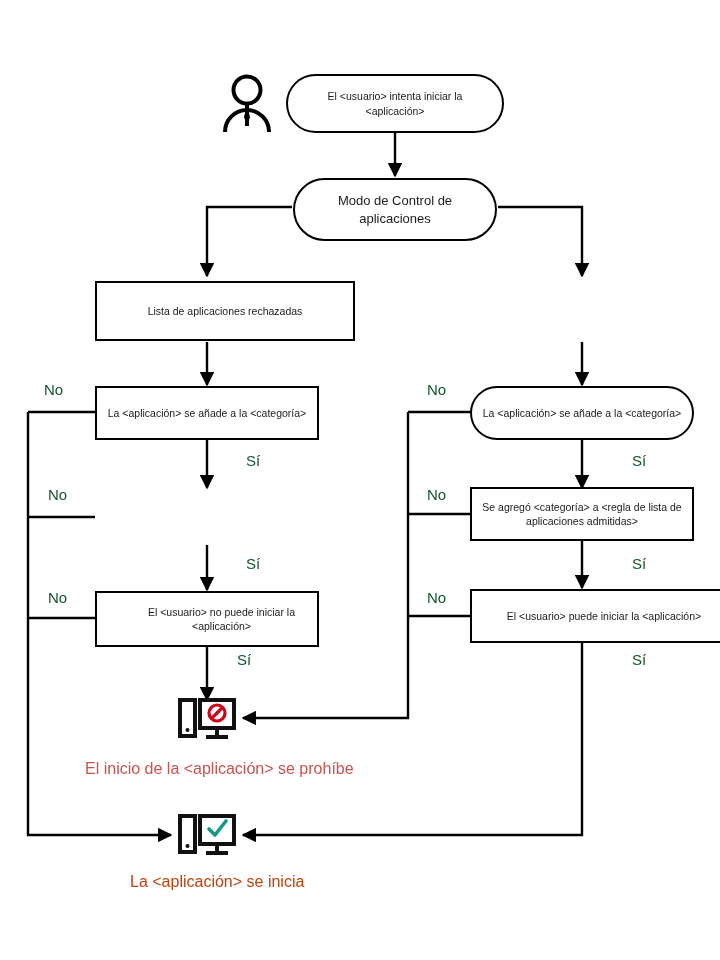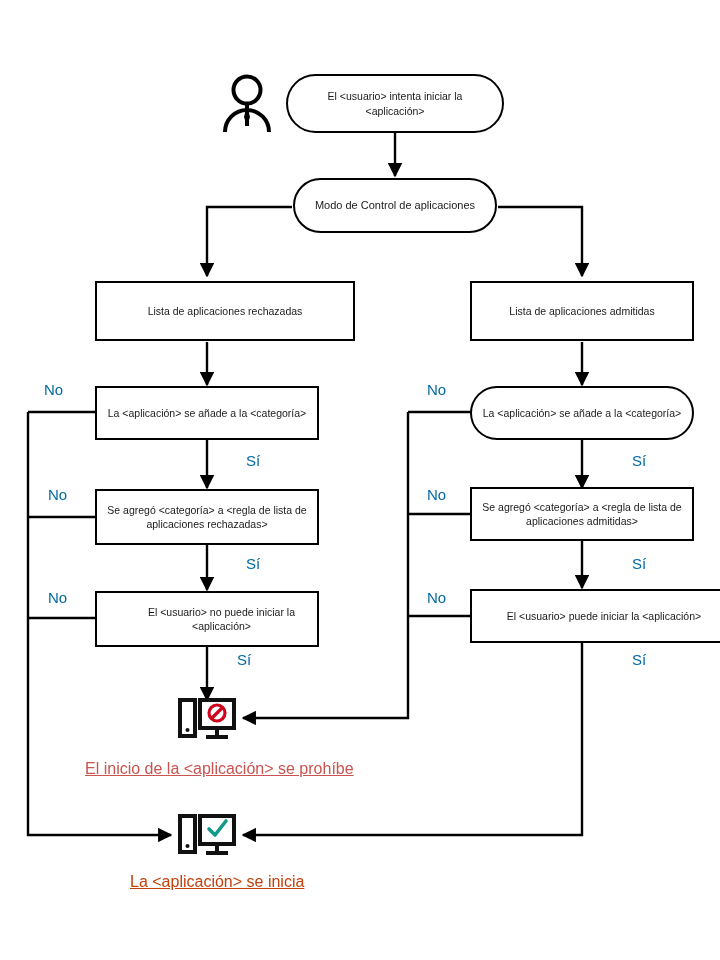--- a/index.html
+++ b/index.html
@@ -44,28 +44,27 @@
   .node.term {
     border-width: 2.5px;
   }
   .nodetext {
     display: block;
     width: 100%;
   }
   .edge-label {
     position: absolute;
     font-size: 15px;
-    color: #0369a1;
+    color: #14532d;
     white-space: nowrap;
   }
   .outcome-label {
     position: absolute;
     font-size: 16px;
     white-space: nowrap;
-    text-decoration: underline;
   }
   .icon-box {
     position: absolute;
   }
   .actor {
     position: absolute;
   }
 </style>
 </head>
 <body>
@@ -124,43 +123,37 @@
       <path d="M 5 60 A 22 22 0 0 1 49 60" fill="none" stroke="#000" stroke-width="4"></path>
       <path d="M 27 32 L 27 54" stroke="#000" stroke-width="4"></path>
       <path d="M 27 33 L 30 45 L 27 54 L 24 45 Z" fill="#000"></path>
     </svg>
   </div>
 
   <div class="node rounded term" style="left:286px; top:74px; width:218px; height:59px; font-size:10.5px;">
     <span class="nodetext">El &lt;usuario&gt; intenta iniciar la &lt;aplicación&gt;</span>
   </div>
 
-  <div class="node rounded term" style="left:293px; top:178px; width:204px; height:55px; font-size:11px;">
+  <div class="node rounded term" style="left:293px; top:178px; width:204px; height:63px; font-size:13px;">
     <span class="nodetext">Modo de Control de aplicaciones</span>
   </div>
 
   <div class="node" style="left:95px; top:281px; width:260px; height:60px; font-size:10.5px;">
     <span class="nodetext">Lista de aplicaciones rechazadas</span>
   </div>
 
-  <div class="node" style="left:470px; top:281px; width:224px; height:60px; font-size:10.5px;">
-    <span class="nodetext">Lista de aplicaciones admitidas</span>
-  </div>
 
   <div class="node" style="left:95px; top:386px; width:224px; height:54px; font-size:10.5px;">
     <span class="nodetext">La &lt;aplicación&gt; se añade a la &lt;categoría&gt;</span>
   </div>
 
   <div class="node rounded" style="left:470px; top:386px; width:224px; height:54px; font-size:10.5px;">
     <span class="nodetext">La &lt;aplicación&gt; se añade a la &lt;categoría&gt;</span>
   </div>
 
-  <div class="node" style="left:95px; top:489px; width:224px; height:56px; font-size:10.5px;">
-    <span class="nodetext">Se agregó &lt;categoría&gt; a &lt;regla de lista de aplicaciones rechazadas&gt;</span>
-  </div>
 
   <div class="node" style="left:470px; top:487px; width:224px; height:54px; font-size:10.5px;">
     <span class="nodetext">Se agregó &lt;categoría&gt; a &lt;regla de lista de aplicaciones admitidas&gt;</span>
   </div>
 
   <div class="node" style="left:95px; top:591px; width:224px; height:56px; font-size:10.5px;padding-left:38px;">
     <span class="nodetext">El &lt;usuario&gt; no puede iniciar la &lt;aplicación&gt;</span>
   </div>
 
   <div class="node" style="left:470px; top:589px; width:268px; height:54px; font-size:10.5px;">

